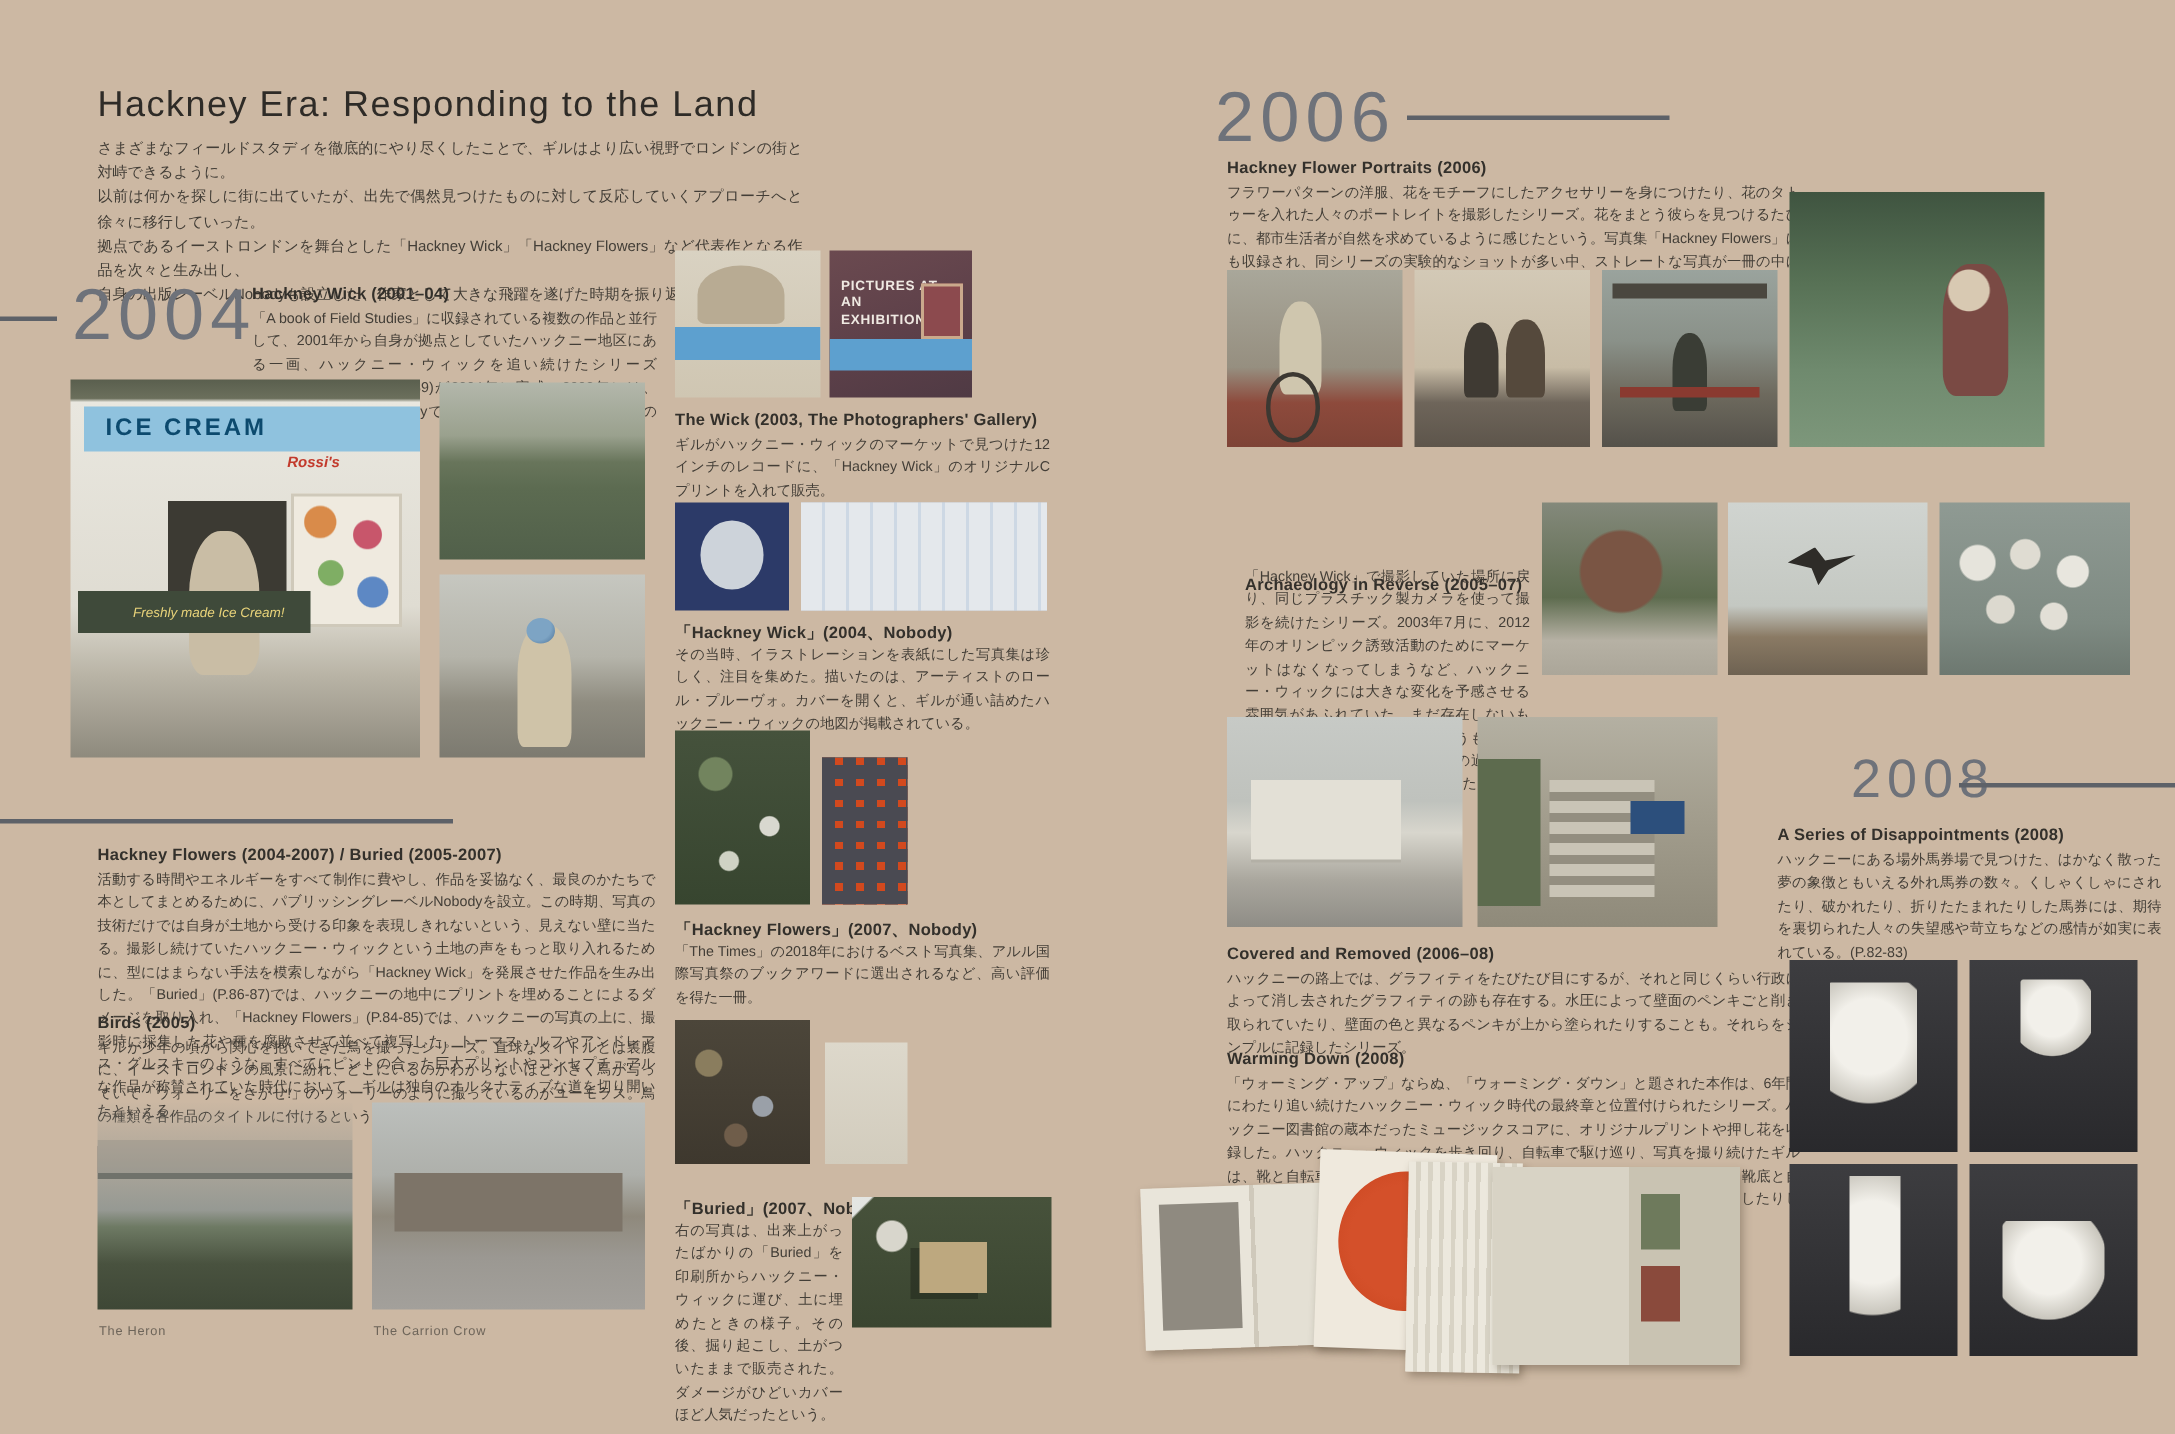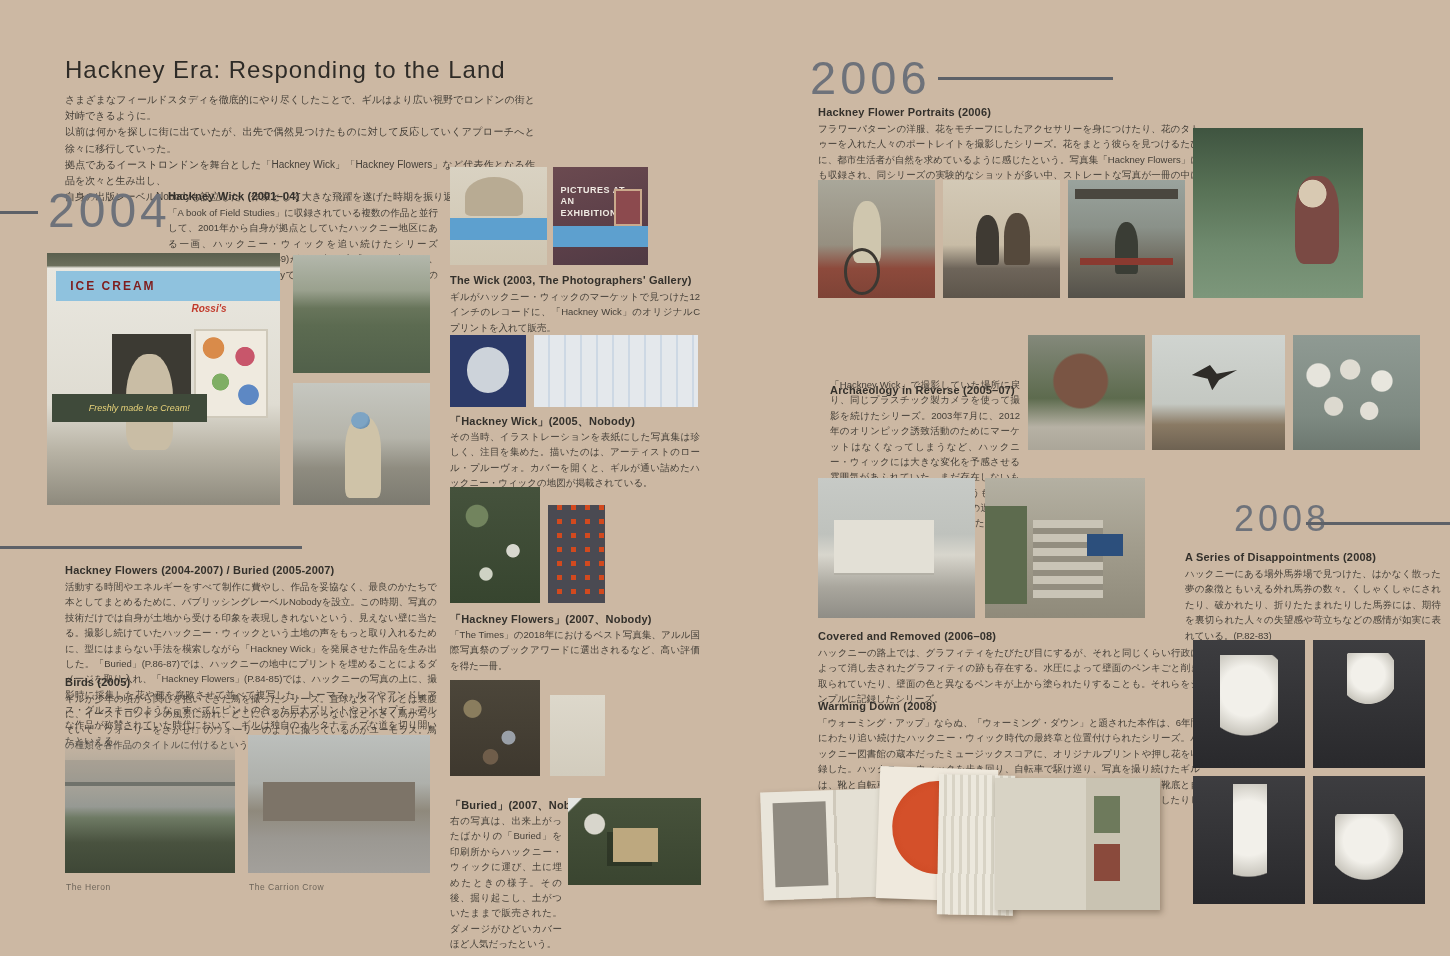--- a/index.html
+++ b/index.html
@@ -10,21 +10,21 @@
   .rule{background:#5d6168;height:3px;}
   .title{font-size:24px;color:#2e2b27;font-weight:500;letter-spacing:1px;}
   .h{font-size:11px;font-weight:bold;color:#33302b;letter-spacing:0.2px;}
   .b{font-size:9.5px;line-height:1.62;color:#433e37;text-align:justify;}
   .cap{font-size:8.5px;color:#6d6459;letter-spacing:0.5px;}
   .ph{position:absolute;overflow:hidden;}
   .ph .inner{position:absolute;}
   
   .van{background:linear-gradient(180deg,#5a5f4e 0%,#6b6f5c 5%,#e9e7df 6%,#dfdcd2 60%,#b9b4a6 78%,#8e8a7d 100%);}
   .van-sign{left:4%;top:7%;width:92%;height:12%;background:#8fc2de;display:flex;align-items:center;padding-left:6%;}
-  .van-sign span{font-size:12px;font-weight:bold;color:#7f1d1d;letter-spacing:2px;}
+  .van-sign span{font-size:16px;font-weight:bold;color:#0c4a6e;letter-spacing:2px;}
   .van-rossi{right:4%;top:20%;width:34%;height:8%;color:#c23a2c;font-style:italic;font-weight:bold;font-size:10px;}
   .van-menu{right:5%;top:30%;width:30%;height:34%;background:
      radial-gradient(circle at 25% 20%,#d98b4a 0 12%,transparent 13%),
      radial-gradient(circle at 70% 30%,#c8566b 0 12%,transparent 13%),
      radial-gradient(circle at 35% 60%,#7fae64 0 12%,transparent 13%),
      radial-gradient(circle at 75% 75%,#5d88c4 0 12%,transparent 13%),
      #efeadf;border:2px solid #cfc9ba;}
   .van-window{left:28%;top:32%;width:34%;height:30%;background:#3c3a33;}
   .van-man{left:34%;top:40%;width:20%;height:38%;background:#c9bda5;border-radius:45% 45% 20% 20%;}
   .van-freshly{left:2%;top:56%;width:58%;height:11%;background:#3f4a3a;display:flex;align-items:center;justify-content:center;padding-left:20px;}
@@ -135,21 +135,21 @@
   </div>
 
   <div class="abs h" style="left:450px;top:274px;width:255px;">The Wick (2003, The Photographers' Gallery)</div>
   <div class="abs b" style="left:450px;top:289px;width:250px;">ギルがハックニー・ウィックのマーケットで見つけた12インチのレコードに、「Hackney Wick」のオリジナルCプリントを入れて販売。</div>
 
   <div class="ph hwbook" style="left:450px;top:335px;width:76px;height:72px;">
     <div class="inner oval"></div>
   </div>
   <div class="ph hwmap" style="left:534px;top:335px;width:164px;height:72px;"></div>
 
-  <div class="abs h" style="left:450px;top:414px;width:255px;">「Hackney Wick」(2005、Nobody)</div>
+  <div class="abs h" style="left:450px;top:414px;width:255px;">「Hackney Wick」(2004、Nobody)</div>
   <div class="abs b" style="left:450px;top:429px;width:250px;">その当時、イラストレーションを表紙にした写真集は珍しく、注目を集めた。描いたのは、アーティストのロール・プルーヴォ。カバーを開くと、ギルが通い詰めたハックニー・ウィックの地図が掲載されている。</div>
 
   <div class="ph plants" style="left:450px;top:487px;width:90px;height:116px;"></div>
   <div class="ph orangebook" style="left:548px;top:505px;width:57px;height:98px;"></div>
 
   <div class="abs h" style="left:450px;top:612px;width:255px;">「Hackney Flowers」(2007、Nobody)</div>
   <div class="abs b" style="left:450px;top:627px;width:250px;">「The Times」の2018年におけるベスト写真集、アルル国際写真祭のブックアワードに選出されるなど、高い評価を得た一冊。</div>
 
   <div class="ph collage" style="left:450px;top:680px;width:90px;height:96px;"></div>
   <div class="ph whitebook" style="left:550px;top:695px;width:55px;height:81px;"></div>

